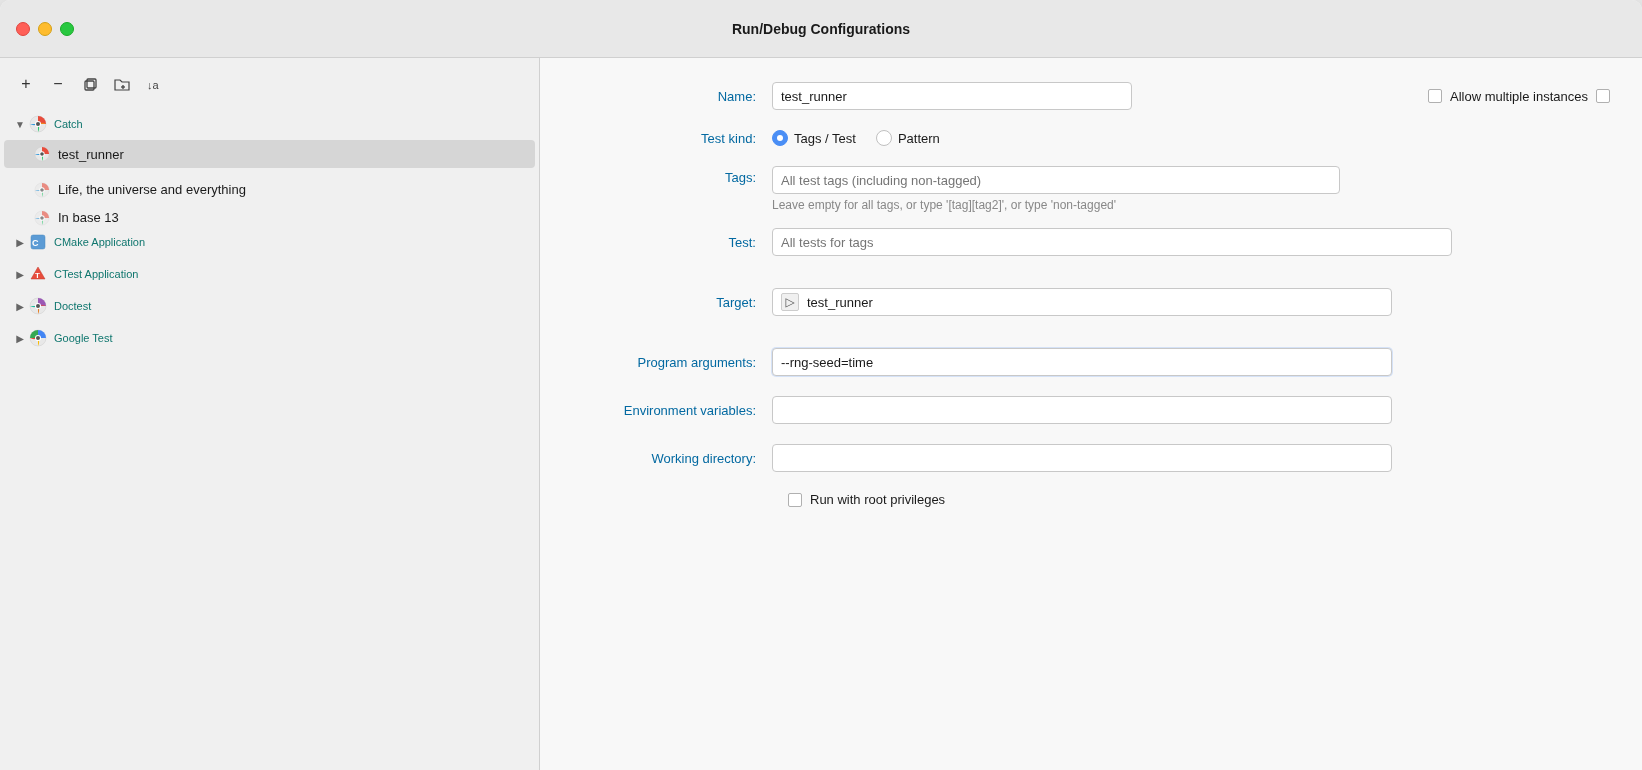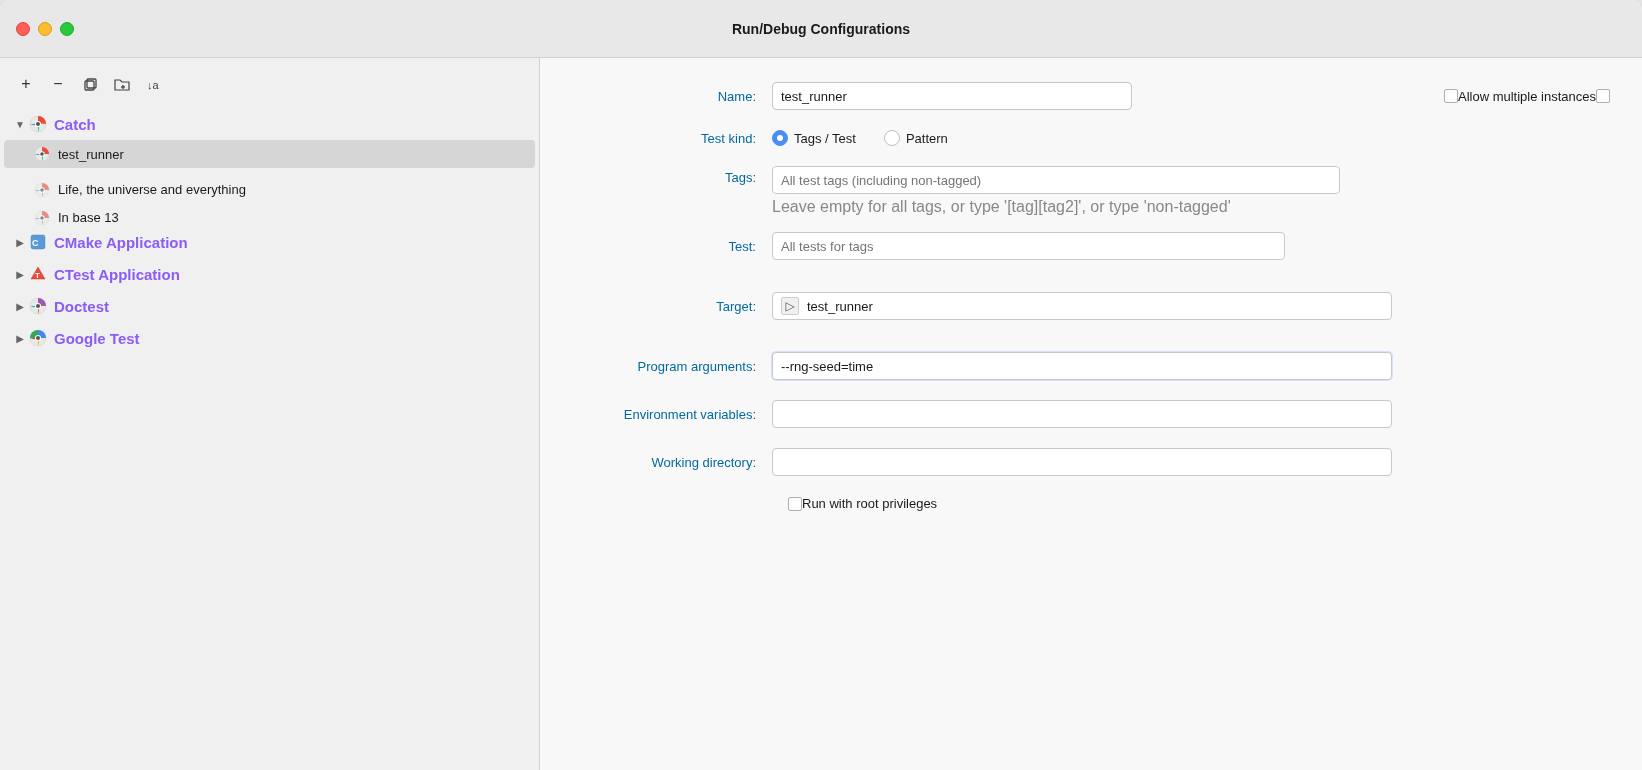--- a/index.html
+++ b/index.html
@@ -148,23 +148,23 @@
 
     .group-item {
       display: flex;
       align-items: center;
       padding: 4px 12px;
       cursor: pointer;
       height: 32px;
     }
 
     .group-label {
-      font-size: 15px;
-      font-weight: 700;
-      color: #8b5cf6;
+      font-size: 11px;
+      font-weight: 400;
+      color: #0f766e;
     }
 
     
     .right-panel {
       flex: 1;
       background: #f8f8f8;
       padding: 24px 32px;
       overflow-y: auto;
     }
 
@@ -185,20 +185,21 @@
 
     .form-controls {
       display: flex;
       align-items: center;
       flex: 1;
     }
 
     .allow-multiple-group {
       display: flex;
       align-items: center;
+      gap: 8px;
       margin-left: 24px;
     }
 
     input[type="text"] {
       height: 28px;
       padding: 0 8px;
       border: 1px solid #c8c8c8;
       border-radius: 4px;
       background: white;
       font-size: 13px;
@@ -206,21 +207,21 @@
       color: #1a1a1a;
     }
 
     .name-input { width: 360px; }
     .working-dir-input { width: 620px; }
     .env-vars-input { width: 620px; }
 
     .radio-group {
       display: flex;
       align-items: center;
-      gap: 28px;
+      gap: 20px;
     }
 
     .radio-option {
       display: flex;
       align-items: center;
       gap: 6px;
       cursor: pointer;
     }
 
     .radio-outer {
@@ -256,21 +257,21 @@
       padding: 0 8px;
       border: 1px solid #c8c8c8;
       border-radius: 4px;
       background: white;
       font-size: 13px;
       color: #aaa;
       outline: none;
     }
 
     .tags-hint {
-      font-size: 16px;
+      font-size: 12px;
       color: #888;
       margin-top: 4px;
       width: 620px;
     }
 
     .tags-container {
       display: flex;
       flex-direction: column;
     }
 
@@ -323,20 +324,21 @@
       background: white;
       font-size: 13px;
       color: #1a1a1a;
       outline: none;
       box-shadow: 0 0 0 1px rgba(74,142,245,0.2);
     }
 
     .checkbox-wrapper {
       display: flex;
       align-items: center;
+      gap: 8px;
     }
 
     .checkbox-box {
       width: 14px;
       height: 14px;
       border: 1.5px solid #b0b0b0;
       border-radius: 2px;
       background: white;
       flex-shrink: 0;
     }
@@ -547,21 +549,21 @@
       <div class="form-row" style="align-items:flex-start; margin-bottom:16px;">
         <div class="form-label" style="margin-top:4px;">Tags:</div>
         <div class="tags-container">
           <input type="text" class="tags-input" style="width: 568px;" placeholder="All test tags (including non-tagged)">
           <div class="tags-hint">Leave empty for all tags, or type '[tag][tag2]', or type 'non-tagged'</div>
         </div>
       </div>
 
       <div class="form-row">
         <div class="form-label">Test:</div>
-        <input type="text" class="test-input" style="width: 513px;" placeholder="All tests for tags">
+        <input type="text" class="test-input" style="width: 680px;" placeholder="All tests for tags">
       </div>
 
       <div class="spacer-row"></div>
 
       <div class="form-row">
         <div class="form-label">Target:</div>
         <div class="target-select" style="width:620px;">
           <div class="target-icon">▷</div>
           <span>test_runner</span>
         </div>

